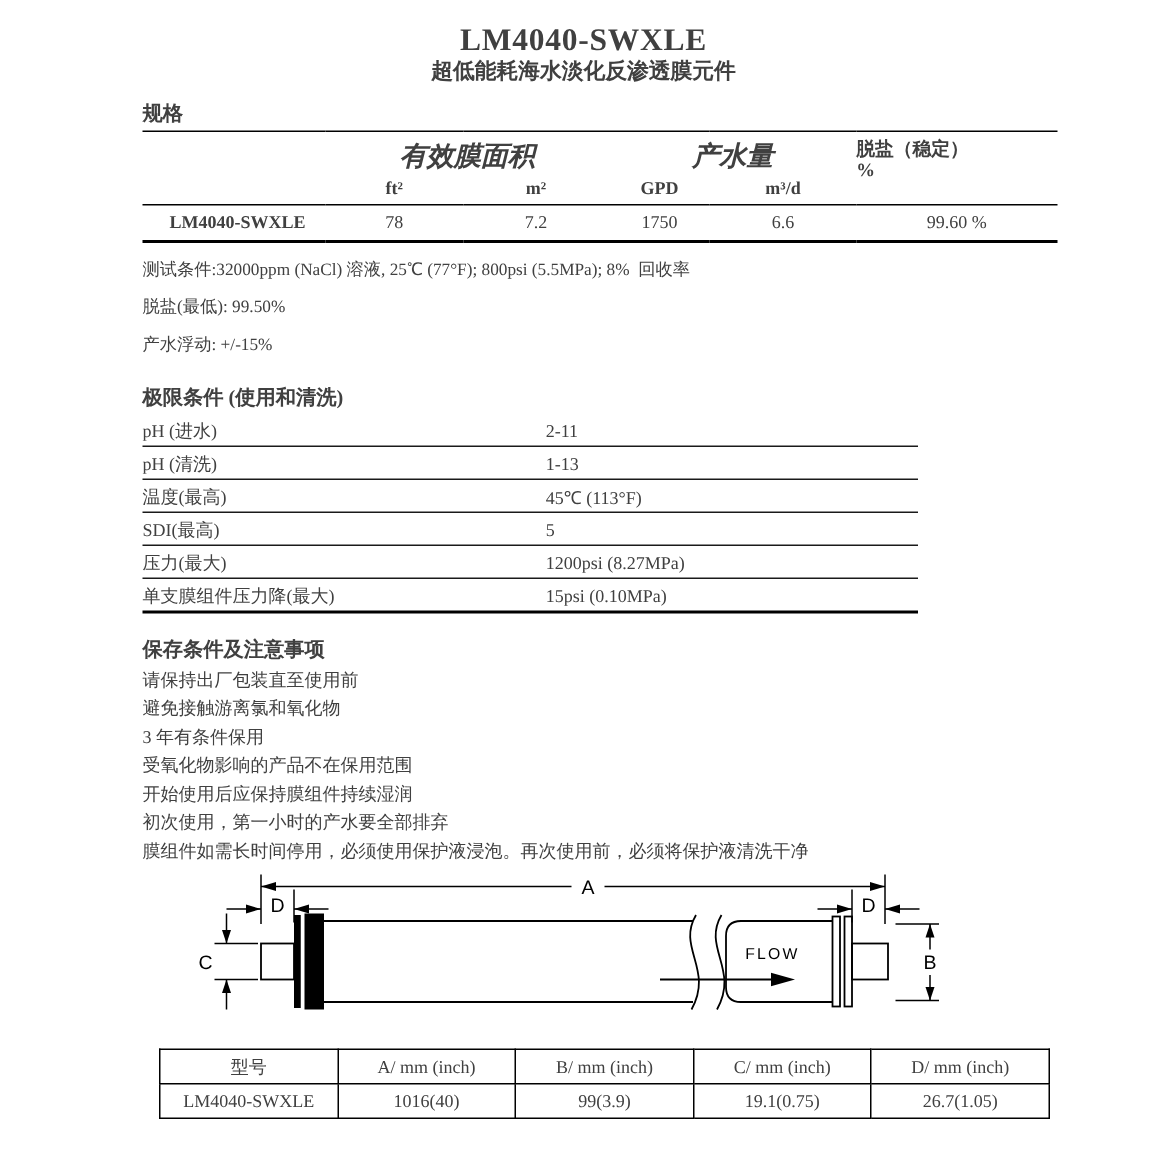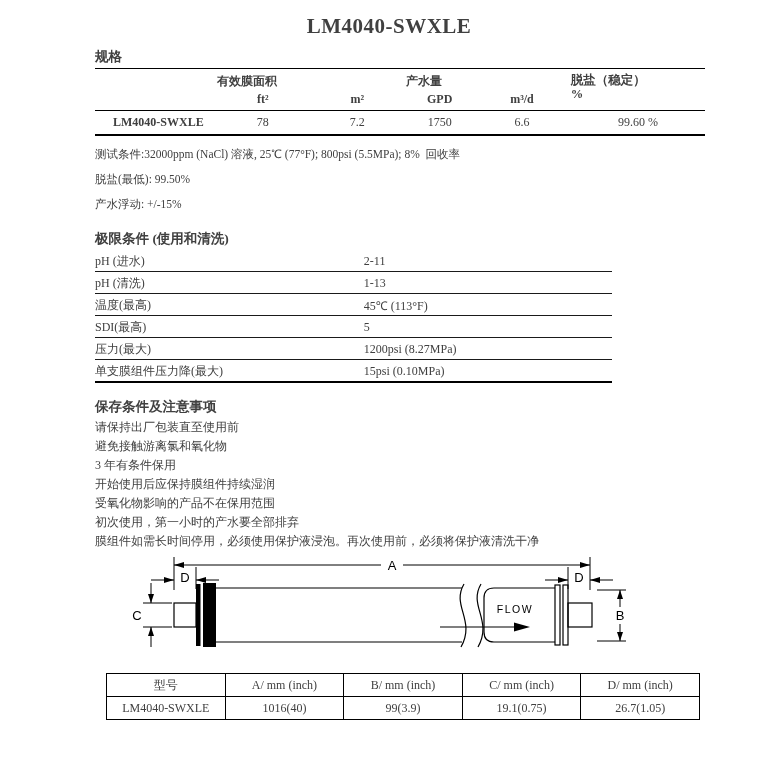--- a/index.html
+++ b/index.html
@@ -35,21 +35,21 @@
   .h-spec { margin-top: 9px; }
   
   table.spec {
     width: 100%;
     border-collapse: collapse;
     margin-top: 3px;
     border-top: 1px solid #000;
   }
   table.spec td { font-size: 12px; vertical-align: bottom; }
   table.spec .grp-row td { padding: 4px 0 0 0; }
-  table.spec .grp { font-weight: bold; text-align: left; font-size: 12px; }
+  table.spec .grp { font-weight: bold; text-align: center; font-size: 18px; font-style: italic; }
   table.spec .rej {
     font-weight: bold; text-align: left; font-size: 12.5px;
     border-bottom: 1.5px solid #000; line-height: 14px; vertical-align: top; padding-top: 4px;
   }
   table.spec .sub-row td { padding: 2px 0 3px 0; border-bottom: 1.5px solid #000; }
   table.spec .sub { font-weight: bold; text-align: center; }
   table.spec .data-row td { padding: 4px 0 4px 0; border-bottom: 2px solid #000; }
   table.spec .model { font-weight: bold; padding-left: 18px !important; }
   table.spec .num { text-align: center; }
   
@@ -92,20 +92,21 @@
     height: 22px;
     padding: 0;
   }
 </style>
 </head>
 <body>
 
 <div class="page">
 
   <div class="title">LM4040-SWXLE</div>
+  <div class="subtitle">超低能耗海水淡化反渗透膜元件</div>
 
   <div class="content">
 
     <div class="sec-heading h-spec">规格</div>
 
     <table class="spec">
       <colgroup>
         <col style="width:20%">
           <col style="width:15%">
           <col style="width:16%">
@@ -177,22 +178,22 @@
       </tr>
     </tbody>
       </table>
 
     <div class="sec-heading h-store">保存条件及注意事项</div>
 
     <div>
       <div class="store-note">请保持出厂包装直至使用前</div>
       <div class="store-note">避免接触游离氯和氧化物</div>
       <div class="store-note">3 年有条件保用</div>
+      <div class="store-note">受氧化物影响的产品不在保用范围</div>
       <div class="store-note">开始使用后应保持膜组件持续湿润</div>
-      <div class="store-note">受氧化物影响的产品不在保用范围</div>
       <div class="store-note">初次使用，第一小时的产水要全部排弃</div>
       <div class="store-note">膜组件如需长时间停用，必须使用保护液浸泡。再次使用前，必须将保护液清洗干净</div>
     </div>
 
     <svg class="diagram" width="610" height="114" viewBox="95 592 610 114" xmlns="http://www.w3.org/2000/svg">
 
       <g>
         <line class="thin" x1="174" y1="597" x2="174" y2="630"></line>
         <line class="thin" x1="590" y1="597" x2="590" y2="630"></line>
         <line class="thin" x1="174" y1="605" x2="381" y2="605"></line>

